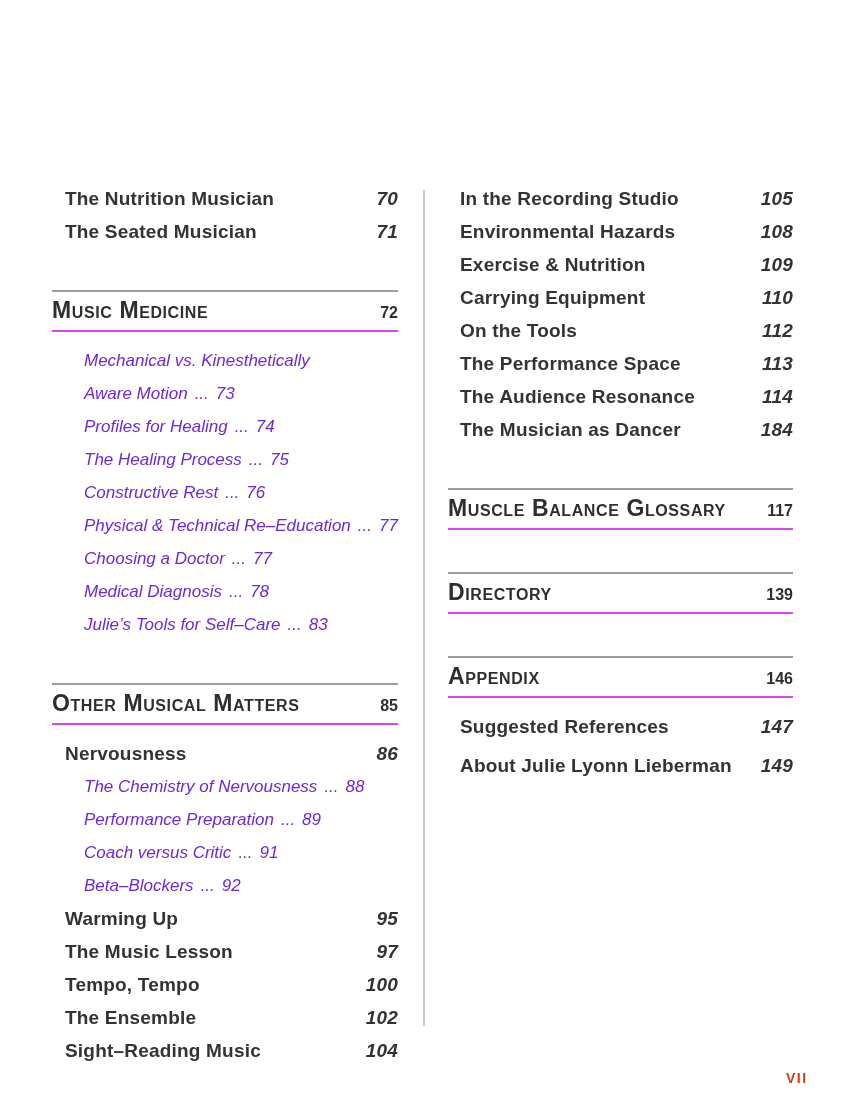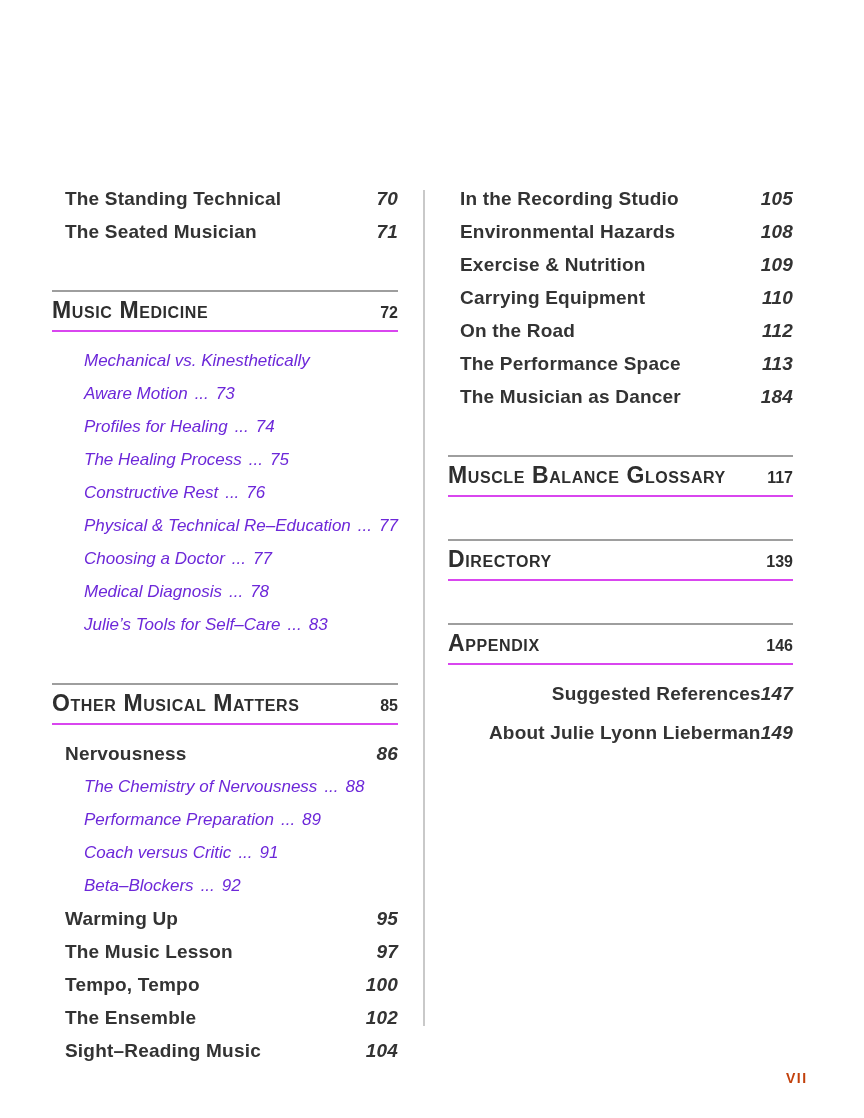--- a/index.html
+++ b/index.html
@@ -44,36 +44,36 @@
   }
   .hp { font-weight:bold; font-size:16px; color:#2e2e2e; }
 
   .sub {
     font-style:italic; font-size:17px; line-height:33px;
     padding-left:32px; color:#6d28d9; font-weight:500;
   }
   .sub .sl { white-space:pre-line; }
   .sub .dots { margin:0 7px; }
 
-  .tail { margin-top:6px;justify-content:flex-end; }
+  .tail { margin-top:6px; }
 
   .folio {
     position:absolute; left:786px; top:1070px;
     font-weight:bold; font-size:14px; letter-spacing:1.5px; color:#c2410c;
   }
 </style>
 </head>
 <body>
 
 <div class="page">
 
   <div class="col col-left">
 
     <div class="entry">
-      <span class="t">The Standing Technical</span>
+      <span class="t">The Nutrition Musician</span>
       <span class="p">70</span>
     </div>
     <div class="entry">
       <span class="t">The Seated Musician</span>
       <span class="p">71</span>
     </div>
 
     <div class="hblock">
       <div class="hrow">
         <span class="ht">Music Medicine</span>
@@ -169,26 +169,30 @@
     </div>
     <div class="entry">
       <span class="t">Exercise &amp; Nutrition</span>
       <span class="p">109</span>
     </div>
     <div class="entry">
       <span class="t">Carrying Equipment</span>
       <span class="p">110</span>
     </div>
     <div class="entry">
-      <span class="t">On the Road</span>
+      <span class="t">On the Tools</span>
       <span class="p">112</span>
     </div>
     <div class="entry">
       <span class="t">The Performance Space</span>
       <span class="p">113</span>
+    </div>
+    <div class="entry">
+      <span class="t">The Audience Resonance</span>
+      <span class="p">114</span>
     </div>
     <div class="entry">
       <span class="t">The Musician as Dancer</span>
       <span class="p">184</span>
     </div>
 
     <div class="hblock">
       <div class="hrow">
         <span class="ht">Muscle Balance Glossary</span>
         <span class="hp">117</span>

